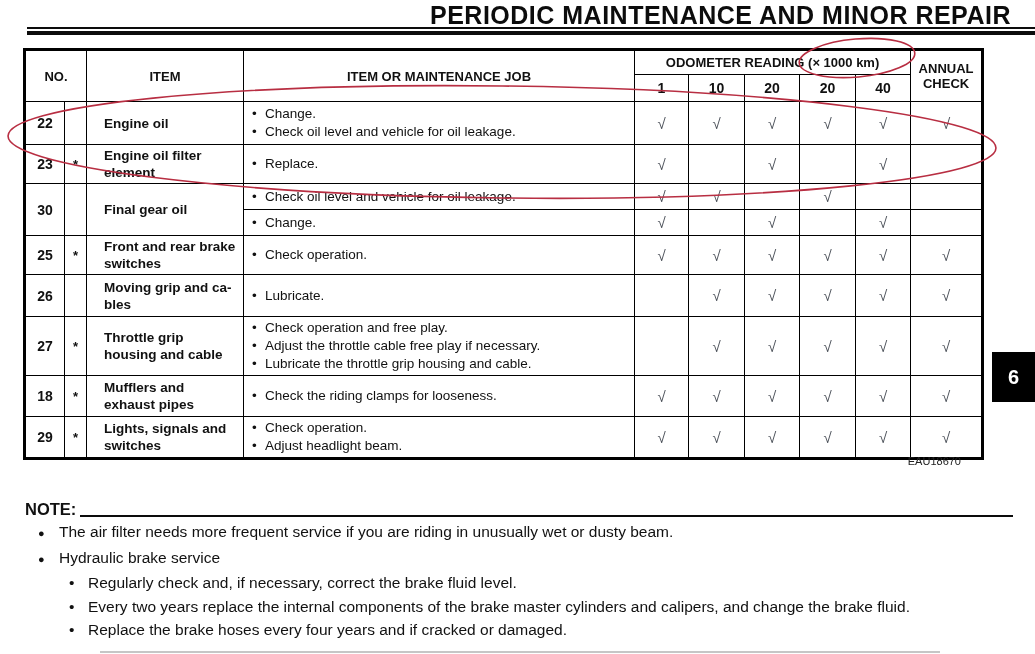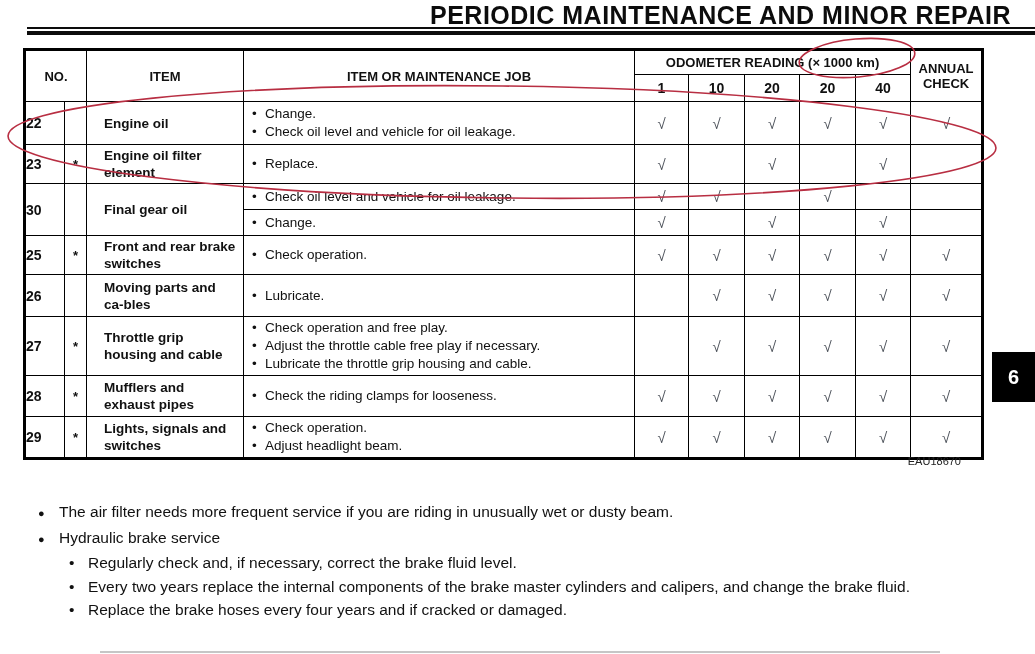--- a/index.html
+++ b/index.html
@@ -12,21 +12,21 @@
                 letter-spacing:0.5px; color:#0c0c0c; white-space:nowrap; }
   #rule-thin  { top:27px; left:27px; right:0; height:2px; background:#0c0c0c; }
   #rule-thick { top:31px; left:27px; right:0; height:4px; background:#0c0c0c; }
 
   
   #table-wrap { left:23px; top:48px; }
   table { border-collapse:collapse; table-layout:fixed; width:958px;
           border:3px solid #000; }
   th, td { border:1.5px solid #000; overflow:hidden; }
   th { font-size:13px; font-weight:bold; text-align:center; padding:2px 1px; }
-  td.c-no   { font-size:14px; font-weight:bold; }
+  td.c-no   { font-size:14px; font-weight:bold; text-align:center; }
   td.c-star { font-size:13px; font-weight:bold; text-align:center; vertical-align:middle; }
   td.c-item { font-size:13.5px; font-weight:bold; padding:2px 4px 2px 17px;
               vertical-align:middle; line-height:17px; }
   td.c-job  { font-size:13.5px; padding:2px 4px 2px 8px; vertical-align:middle; }
   td.c-job .jl { display:flex; line-height:18px; }
   td.c-job .jb { width:13px; flex:0 0 13px; }
   td.c-chk  { font-size:15px; text-align:center; vertical-align:middle; }
   tr.hdr1 th { height:25px; }
   tr.hdr2 th { height:27px; font-size:14px; }
 
@@ -175,21 +175,21 @@
           <td class="c-chk" style="color: rgb(79, 84, 92);">√</td>
           <td class="c-chk" style="color: rgb(79, 84, 92);">√</td>
           <td class="c-chk" style="color: rgb(79, 84, 92);">√</td>
           <td class="c-chk" style="color: rgb(79, 84, 92);">√</td>
           <td class="c-chk" style="color: rgb(79, 84, 92);">√</td>
           <td class="c-chk" style="color: rgb(79, 84, 92);">√</td>
         </tr>
         <tr style="height: 42px;">
           <td class="c-no" rowspan="1">26</td>
           <td class="c-star" rowspan="1"></td>
-          <td class="c-item" rowspan="1">Moving parts and ca-bles</td>
+          <td class="c-item" rowspan="1">Moving grip and ca-bles</td>
           <td class="c-job">
             <div class="jl">
               <span class="jb">•</span>
               <span>Lubricate.</span>
             </div>
           </td>
           <td class="c-chk" style="color: rgb(79, 84, 92);"></td>
           <td class="c-chk" style="color: rgb(79, 84, 92);">√</td>
           <td class="c-chk" style="color: rgb(79, 84, 92);">√</td>
           <td class="c-chk" style="color: rgb(79, 84, 92);">√</td>
@@ -215,21 +215,21 @@
             </div>
           </td>
           <td class="c-chk" style="color: rgb(79, 84, 92);"></td>
           <td class="c-chk" style="color: rgb(79, 84, 92);">√</td>
           <td class="c-chk" style="color: rgb(79, 84, 92);">√</td>
           <td class="c-chk" style="color: rgb(79, 84, 92);">√</td>
           <td class="c-chk" style="color: rgb(79, 84, 92);">√</td>
           <td class="c-chk" style="color: rgb(79, 84, 92);">√</td>
         </tr>
         <tr style="height: 41px;">
-          <td class="c-no" rowspan="1">28</td>
+          <td class="c-no" rowspan="1">18</td>
           <td class="c-star" rowspan="1">*</td>
           <td class="c-item" rowspan="1">Mufflers and exhaust pipes</td>
           <td class="c-job">
             <div class="jl">
               <span class="jb">•</span>
               <span>Check the riding clamps for looseness.</span>
             </div>
           </td>
           <td class="c-chk" style="color: rgb(79, 84, 92);">√</td>
           <td class="c-chk" style="color: rgb(79, 84, 92);">√</td>
@@ -268,20 +268,24 @@
   <ellipse cx="857" cy="58" rx="58" ry="19" fill="none" stroke="#b82e42" stroke-width="1.6" transform="rotate(-5 857 58)"></ellipse>
 </svg>
 
 <div class="abs" id="section-tab">
   <span>6</span>
 </div>
 
 <div class="abs" id="ref-code">EAU18670</div>
 
 <div class="abs" id="note">
+  <div id="note-head">
+    <span id="note-label">NOTE:</span>
+    <span id="note-rule"></span>
+  </div>
   <div id="note-list">
       <div class="n-item lv1">
         <span class="nb">●</span>
         <span class="nt">The air filter needs more frequent service if you are riding in unusually wet or dusty beam.</span>
       </div>
       <div class="n-item lv1">
         <span class="nb">●</span>
         <span class="nt">Hydraulic brake service</span>
       </div>
       <div class="n-item lv2">

